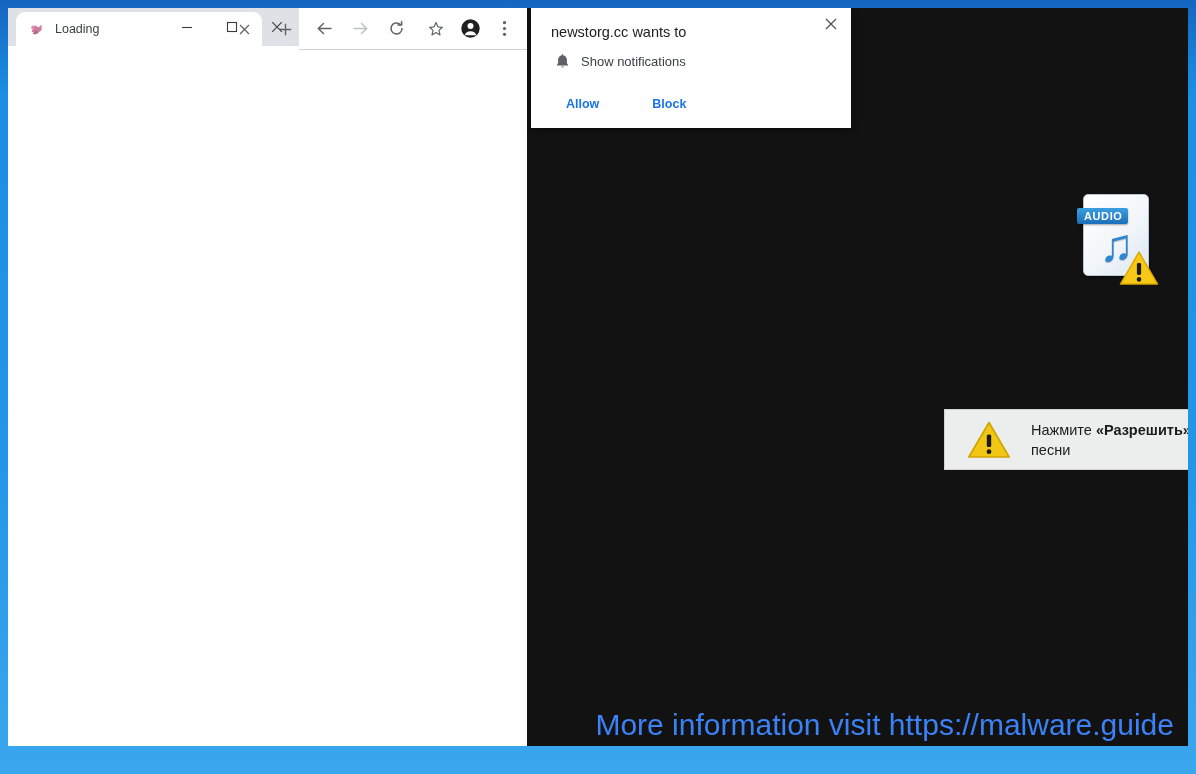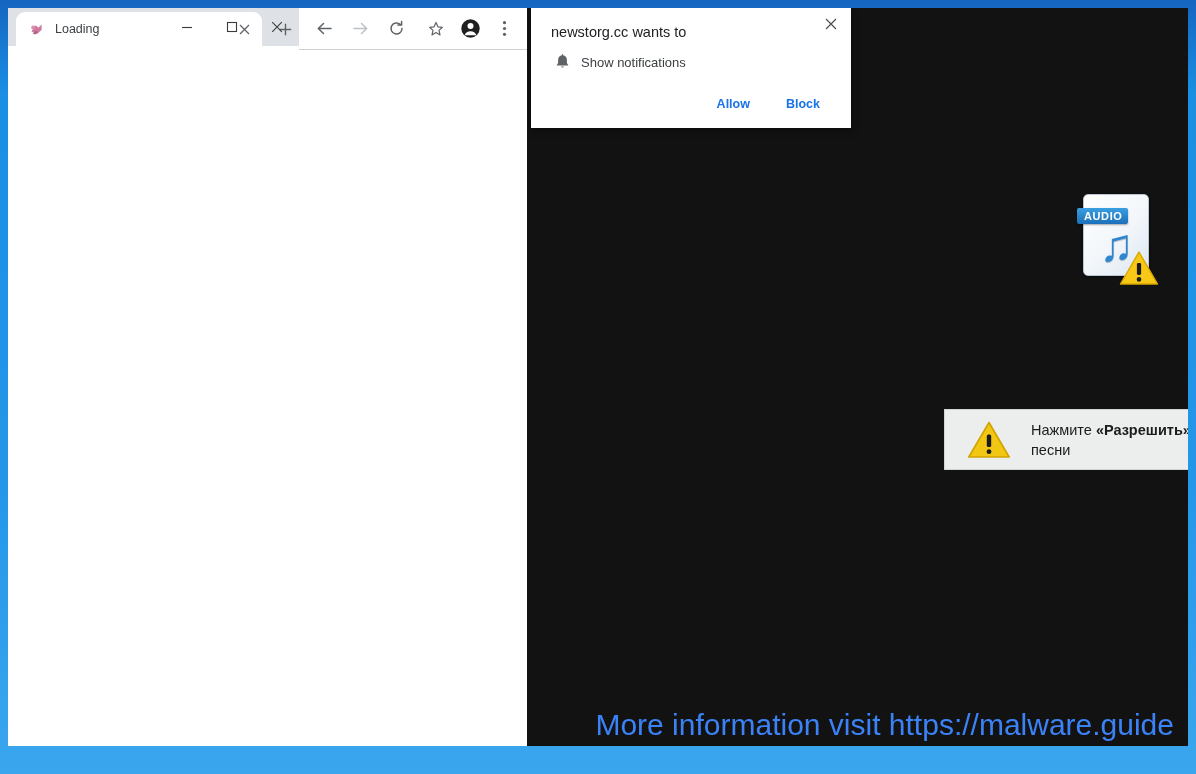--- a/index.html
+++ b/index.html
@@ -174,38 +174,37 @@
     font-size: 15px;
     line-height: 1;
   }
   #dialog-title {
     font-size: 14.5px;
     color: #202124;
     margin-bottom: 14px;
   }
   #dialog-option {
     display: flex;
-    align-items: center;
+    align-items: flex-start;
     margin-bottom: 20px;
   }
   #bell-icon {
     width: 22px;
     flex: 0 0 auto;
     display: flex; align-items: center; justify-content: center;
     margin-right: 8px;
     color: #5f6368;
   }
   #dialog-option-label {
     font-size: 13px;
     color: #3c4043;
   }
   #dialog-actions {
     display: flex;
-    justify-content: flex-end;
-    gap: 6px;
+    gap: 23px;
   }
   .dialog-btn {
     font-size: 12.5px;
     font-weight: bold;
     color: #1a73e8;
     background: #ffffff;
     border: none;
     border-radius: 4px;
     padding: 7px 15px;
     font-family: "Liberation Sans", sans-serif;

